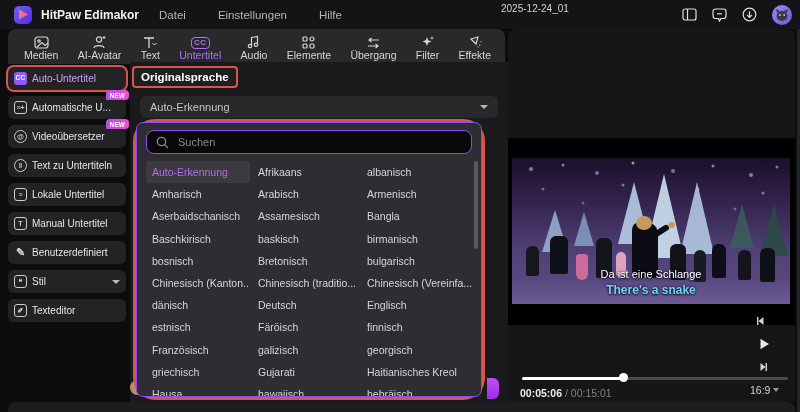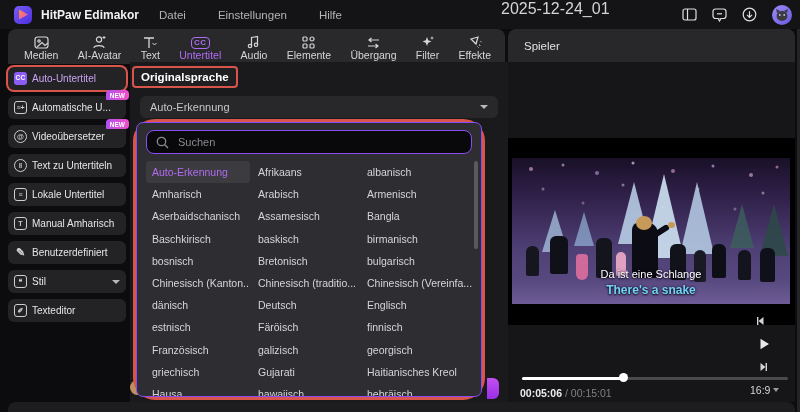--- a/index.html
+++ b/index.html
@@ -11,21 +11,21 @@
   .titlebar{position:absolute;left:0;top:0;width:800px;height:29px;background:#141416;
             display:flex;align-items:center;padding-left:14px;}
   .logo{width:18px;height:18px;border-radius:5px;background:linear-gradient(135deg,#7b5cf5,#4a2fe0);
         position:relative;flex:0 0 auto;}
   .logo::after{content:"";position:absolute;left:5px;top:4px;width:9px;height:10px;
         background:linear-gradient(135deg,#ff8a3d,#e14fd2);clip-path:polygon(0 0,100% 50%,0 100%);}
   .app-title{font-weight:bold;font-size:12px;color:#f2f2f4;margin-left:9px;}
   .menus{display:flex;gap:32px;margin-left:20px;font-size:11.5px;color:#b4b4b8;}
   .menus span{cursor:default;}
   .project-name{position:absolute;left:501px;top:0;height:17px;display:flex;align-items:center;
-                font-size:16px;color:#d4d4d6;}
+                font-size:10px;color:#d4d4d6;}
   .tb-icons{position:absolute;right:8px;top:0;height:29px;display:flex;align-items:center;gap:15px;}
   .tb-icons svg{display:block;}
   .avatar{width:20px;height:20px;border-radius:50%;background:linear-gradient(135deg,#9a8cf8,#6a5ae0);
           display:flex;align-items:center;justify-content:center;overflow:hidden;}
 
   
   .toolbar{position:absolute;left:8px;top:29px;width:497px;height:35px;background:#29292b;
            border-radius:8px 8px 0 0;display:flex;align-items:center;justify-content:space-between;
            padding:2px 14px 0 16px;}
   .tab{display:flex;flex-direction:column;align-items:center;gap:0px;cursor:pointer;}
@@ -280,21 +280,21 @@
     <div class="side-item">
       <span class="sicon round">‖</span>
       <span>Text zu Untertiteln</span>
     </div>
     <div class="side-item">
       <span class="sicon">≡</span>
       <span>Lokale Untertitel</span>
     </div>
     <div class="side-item">
       <span class="sicon">T</span>
-      <span>Manual Amharisch</span>
+      <span>Manual Untertitel</span>
     </div>
     <div class="side-item">
       <span class="sicon noborder">✎</span>
       <span>Benutzerdefiniert</span>
     </div>
     <div class="side-item">
       <span class="sicon">❝</span>
       <span>Stil</span>
       <span class="caret-down"></span>
     </div>
@@ -359,23 +359,20 @@
             <div class="lang-cell">Hausa</div>
             <div class="lang-cell">hawaiisch</div>
             <div class="lang-cell">hebräisch</div>
           </div>
         <div class="dd-scrollbar"></div>
       </div>
     </div>
   </div>
 
   <div class="player">
-    <div class="player-header">
-      <span>Spieler</span>
-    </div>
 
     <div class="viewport">
       <div class="video">
         <div class="lights"></div>
 
         <span class="tree" style="left:30px;bottom:52px;border-left-width:13px;border-right-width:13px;border-bottom-width:42px;border-bottom-color:rgba(168,196,224,.75);"></span>
         <span class="tree" style="left:62px;bottom:58px;border-left-width:10px;border-right-width:10px;border-bottom-width:34px;border-bottom-color:rgba(148,180,214,.7);"></span>
         <span class="tree" style="left:106px;bottom:60px;border-left-width:16px;border-right-width:16px;border-bottom-width:62px;border-bottom-color:rgba(190,214,236,.85);"></span>
         <span class="tree" style="left:132px;bottom:46px;border-left-width:20px;border-right-width:20px;border-bottom-width:84px;border-bottom-color:rgba(206,226,242,.9);"></span>
         <span class="tree" style="left:168px;bottom:50px;border-left-width:17px;border-right-width:17px;border-bottom-width:72px;border-bottom-color:rgba(184,208,232,.85);"></span>

